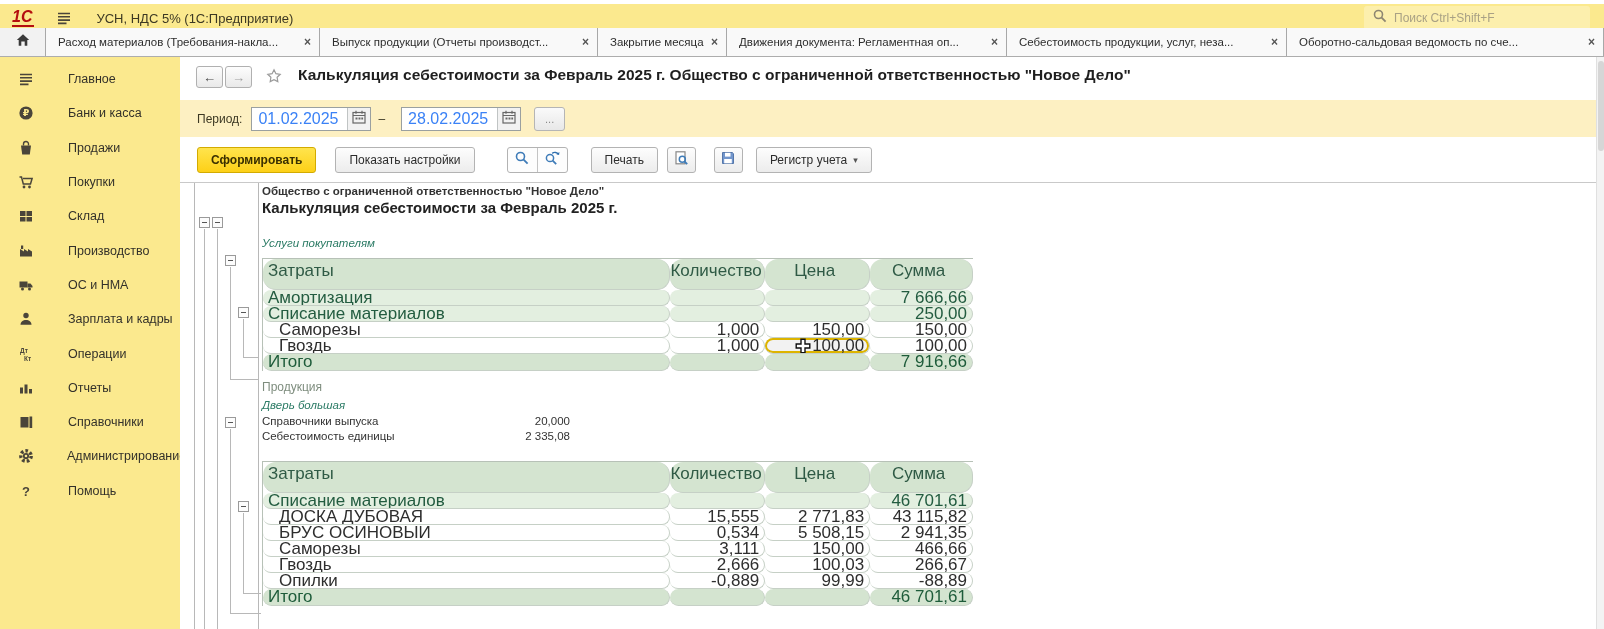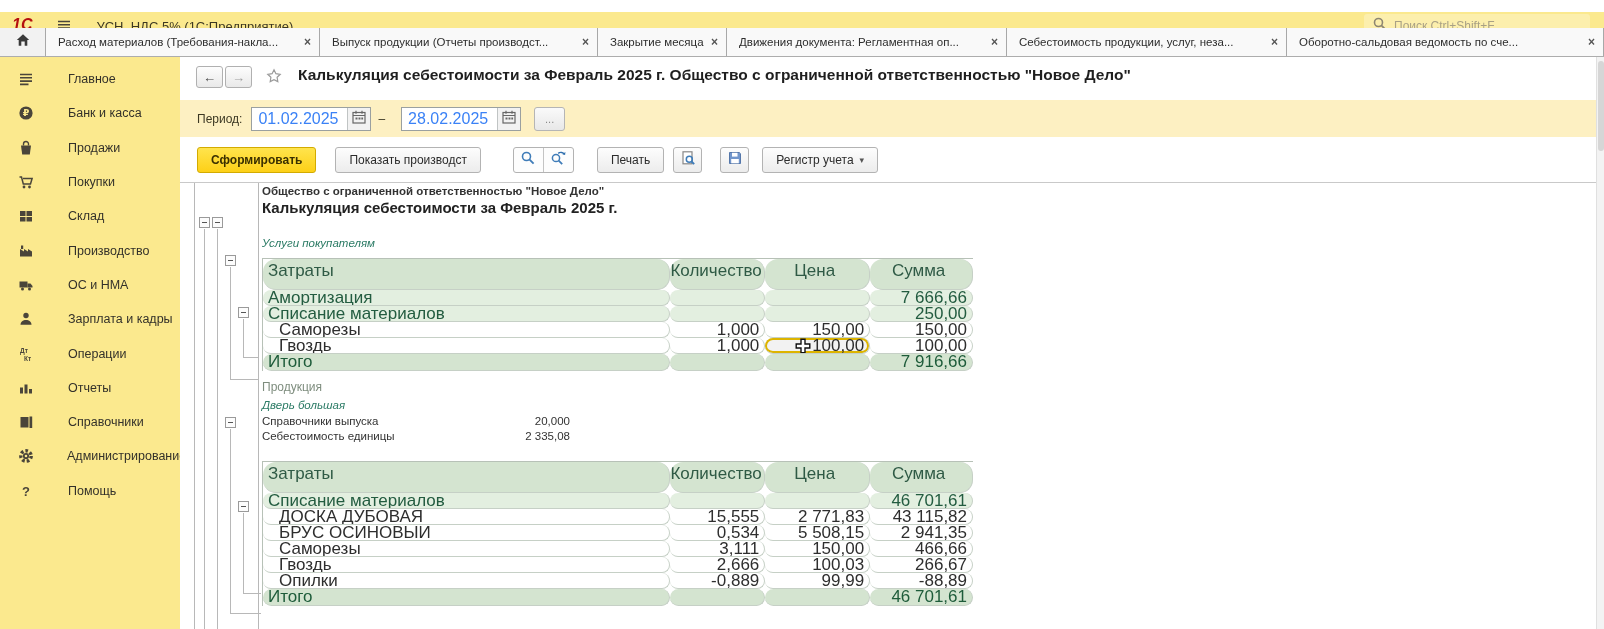--- a/index.html
+++ b/index.html
@@ -1,19 +1,19 @@
 <!DOCTYPE html>
 <html><head>
 <meta charset="utf-8">
 <style>
   html,body{margin:0;padding:0;background:#ffffff;}
   .screen{position:relative;width:1604px;height:629px;overflow:hidden;
     font-family:"Liberation Sans","DejaVu Sans",sans-serif;background:#fff;}
   
-  .topbar{position:absolute;left:0;top:12px;width:1604px;height:28px;background:#fbe98e;
+  .topbar{position:absolute;left:0;top:4px;width:1604px;height:28px;background:#fbe98e;
     display:flex;align-items:center;}
   .logo{margin-left:12px;font-weight:bold;font-style:italic;font-size:16px;color:#b40f0f;
     border-bottom:2px solid #b40f0f;line-height:15px;padding:0 2px 1px 0;}
   .burger{margin-left:22px;width:18px;height:16px;display:inline-flex;}
   .app-title{margin-left:22px;font-size:13px;color:#3c3823;}
   .searchbox{margin-left:auto;margin-right:14px;display:flex;align-items:center;gap:6px;
     background:rgba(255,255,255,0.28);border-radius:3px;padding:2px 8px;min-width:210px;}
   .s-text{font-size:12px;color:#a9a185;}
   
   .tabbar{position:absolute;left:0;top:28px;width:1604px;height:29px;background:#e6e6e6;
@@ -325,21 +325,21 @@
                 <rect x="7.5" y="8.5" width="2" height="2" fill="#666"></rect>
                 <rect x="10.3" y="8.5" width="1.8" height="2" fill="#666"></rect>
               </svg></span>
           </span>
       </div>
       <div class="morebtn">...</div>
     </div>
 
     <div class="toolbar">
       <button class="btn btn-generate">Сформировать</button>
-      <button class="btn btn-settings">Показать производст</button>
+      <button class="btn btn-settings">Показать настройки</button>
       <div class="icon-group">
         <span class="icon-cell">
             <span><svg viewBox="0 0 16 16" width="16" height="16" xmlns="http://www.w3.org/2000/svg">
                 <circle cx="6.5" cy="6.5" r="4" fill="none" stroke="#3f7cb8" stroke-width="1.6"></circle>
                 <path d="M9.6 9.6l4 4" stroke="#3f7cb8" stroke-width="1.9"></path>
               </svg></span>
           </span>
         <span class="icon-cell">
             <span><svg viewBox="0 0 16 16" width="16" height="16" xmlns="http://www.w3.org/2000/svg">
                 <circle cx="6" cy="8" r="3.6" fill="none" stroke="#3f7cb8" stroke-width="1.5"></circle>

